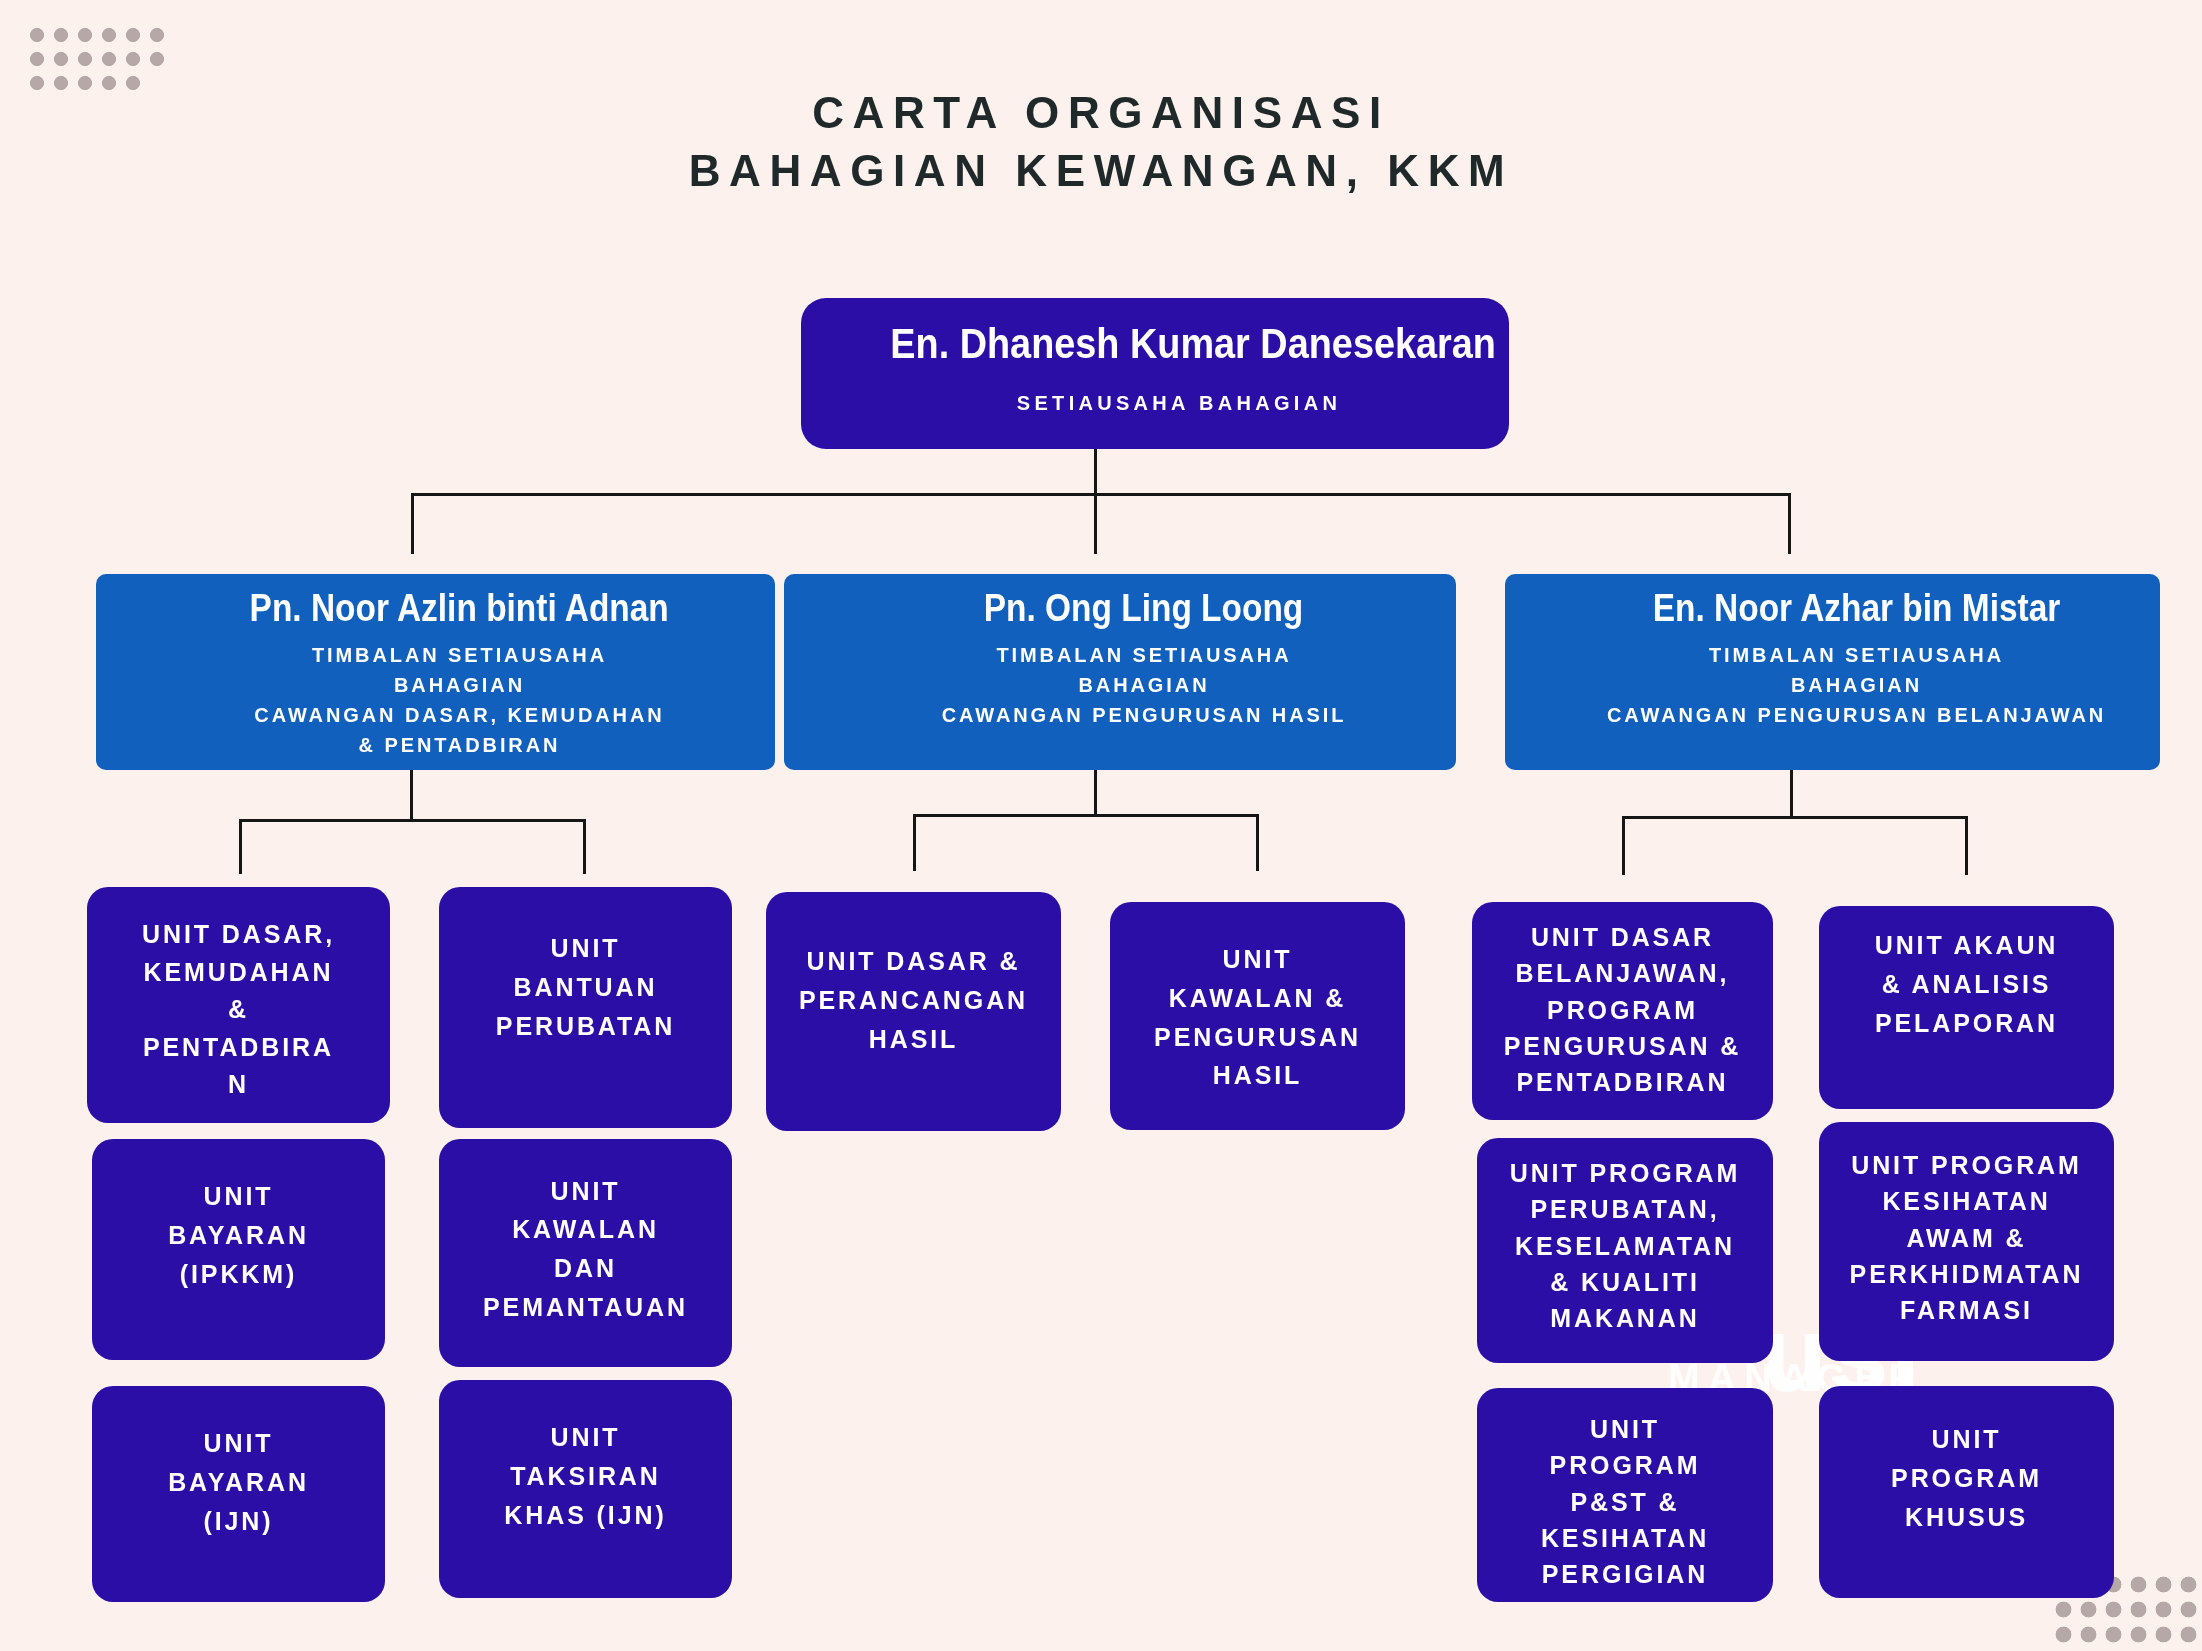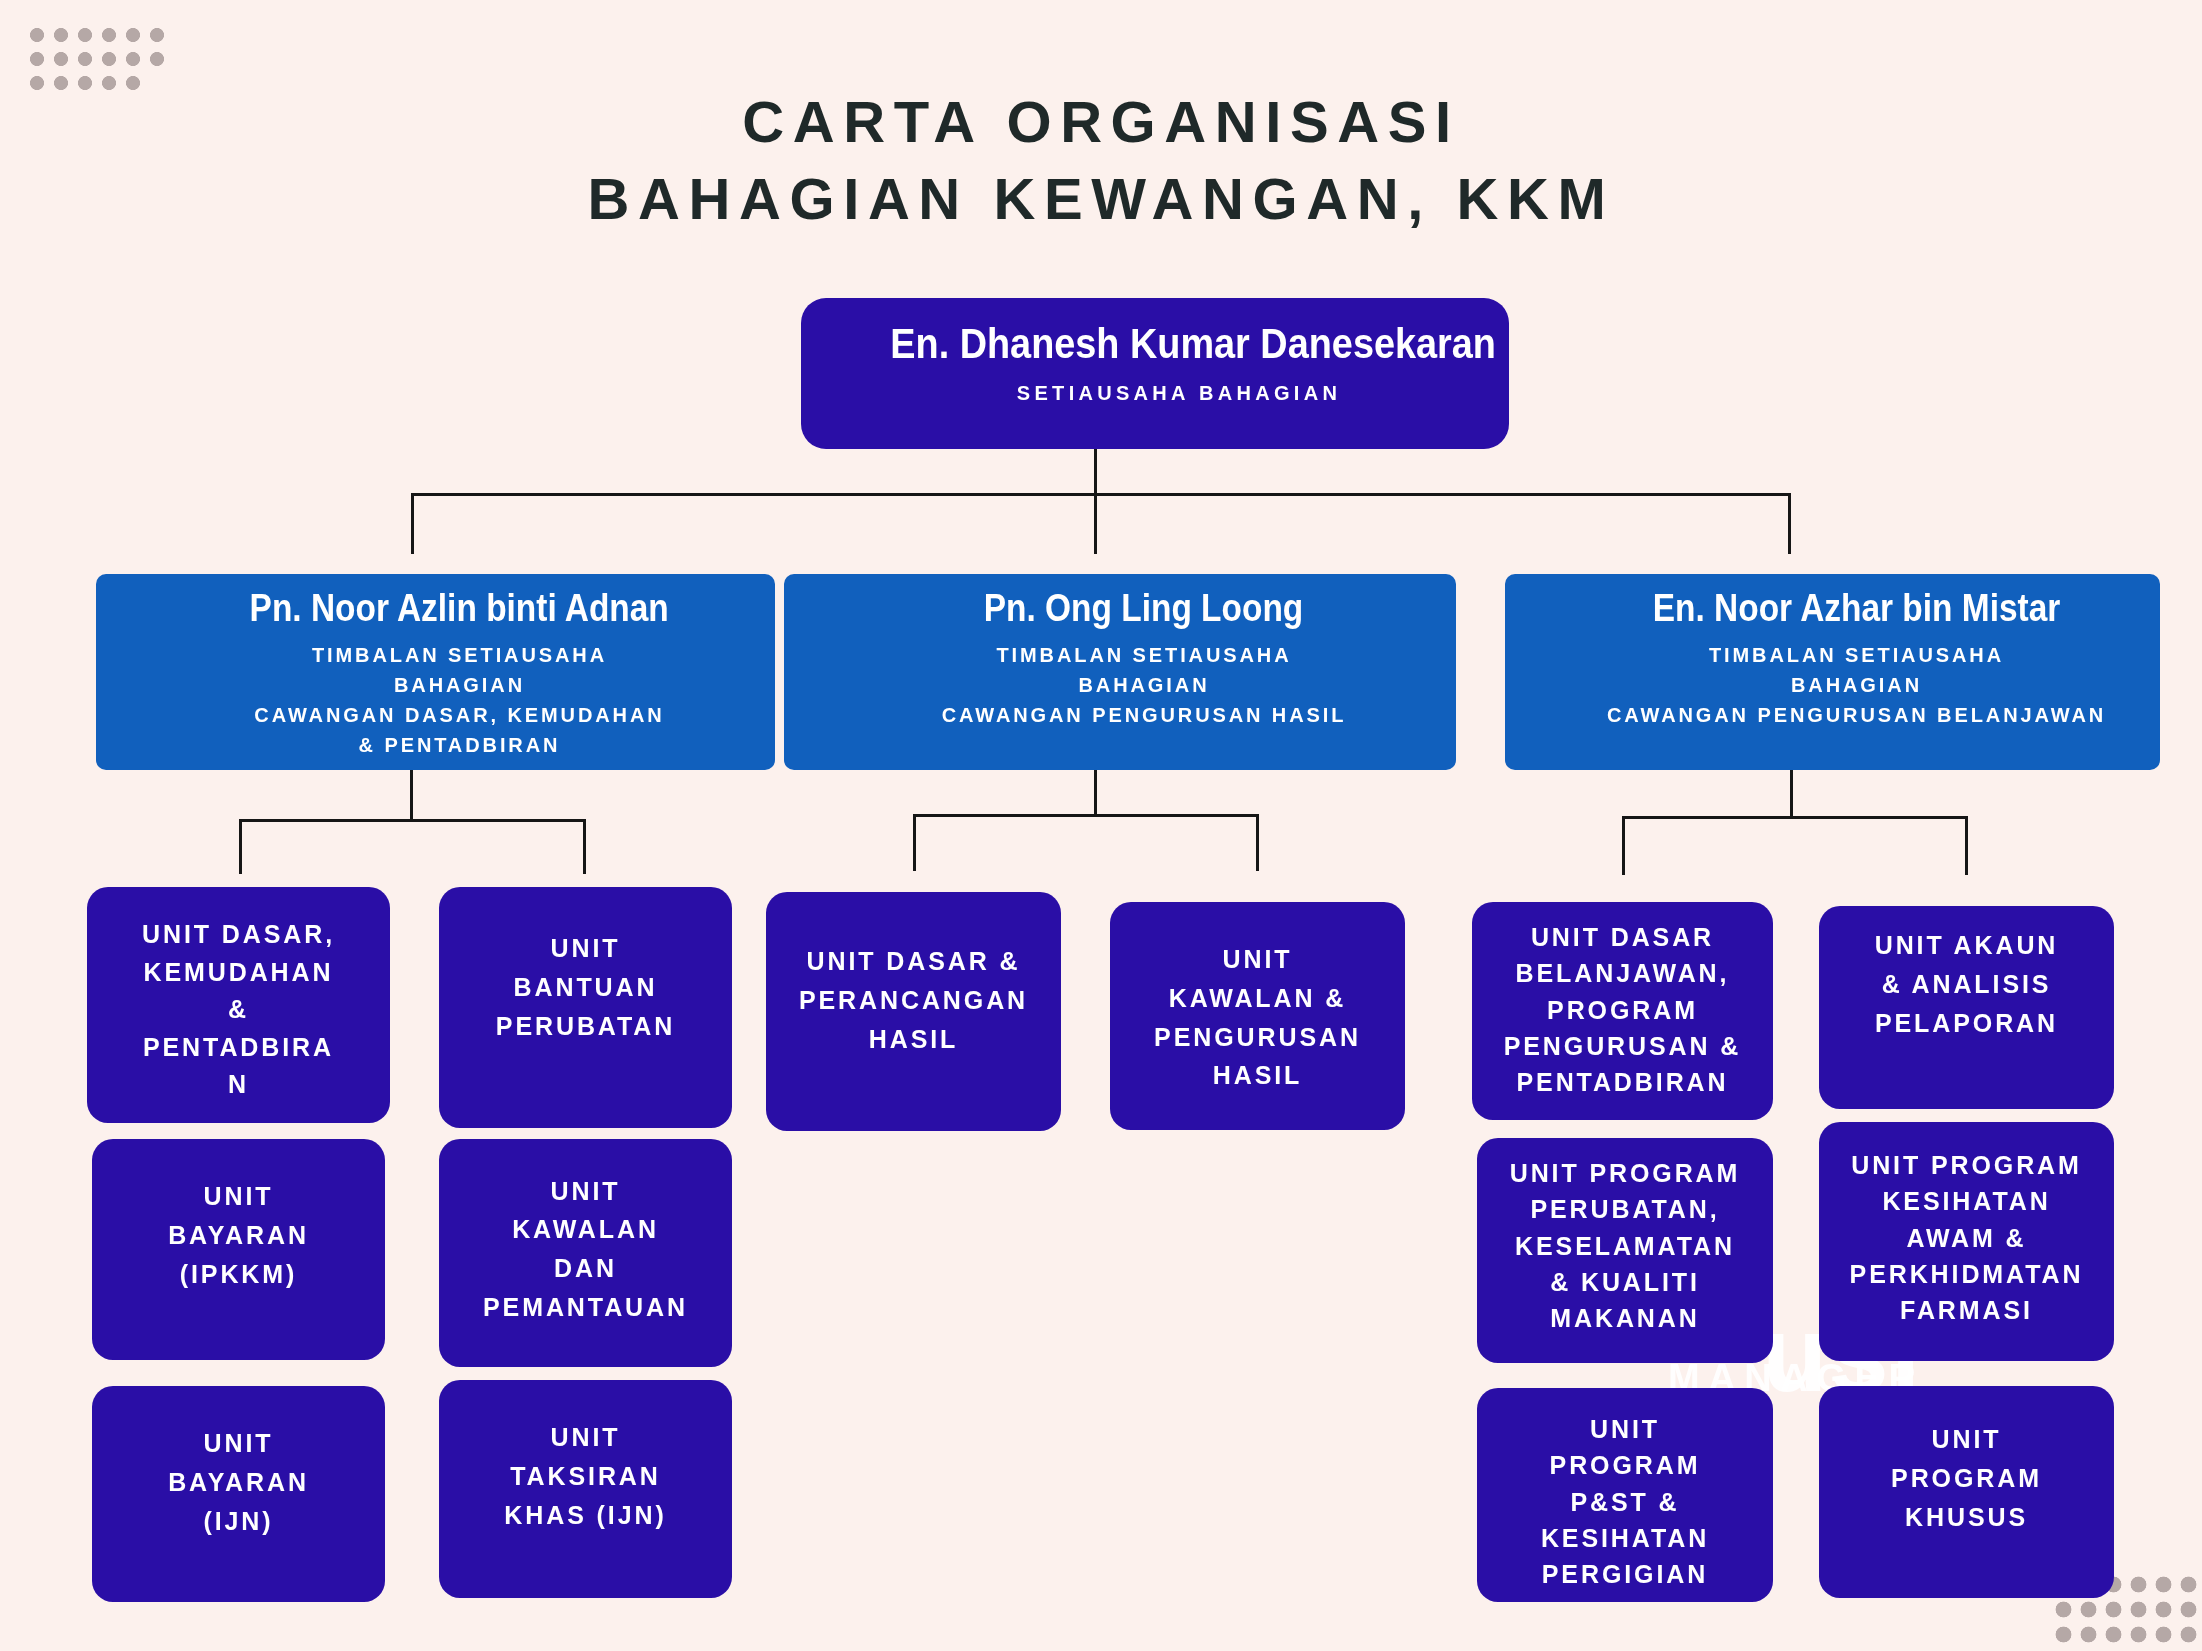--- a/index.html
+++ b/index.html
@@ -19,21 +19,21 @@
     background-image: radial-gradient(circle, #b5a8a6 7.6px, rgba(181,168,166,0) 8.2px);
     background-size: 25px 25px; }
 
   
   .wm { position:absolute; z-index:1; color:rgba(255,255,255,0.92); font-weight:700; }
   .wm-big   { left:1762px; top:1292px; font-size:107px; letter-spacing:1.9px; }
   .wm-small { left:1668px; top:1357px; font-size:38px; letter-spacing:8.6px; }
 
   
   .title { position:absolute; left:0; right:0; top:84px; text-align:center;
-    color:#1f2929; font-weight:700; font-size:58px; line-height:1.32;
+    color:#1f2929; font-weight:700; font-size:44px; line-height:1.32;
     letter-spacing:8.6px; z-index:2; }
 
   
   .line { position:absolute; background:#161616; z-index:1; }
 
   
   .box { position:absolute; border-radius:25px; color:#ffffff; text-align:center; z-index:2;padding-left:48px; }
   .dark { background:#2a0ea6; }
   .blue { background:#1160bd;border-radius:10px; }
 
@@ -41,21 +41,21 @@
   .branch-0   { left:96px;  top:574px; width:631px; height:196px; }
   .branch-1   { left:784px;  top:574px; width:624px; height:196px; }
   .branch-2   { left:1489px; top:574px; width:607px; height:196px;margin-left:16px; }
 
   .pname { display:inline-block; transform:scaleX(0.88); transform-origin:50% 50%;
     white-space:nowrap; font-weight:700; }
   .root-box .pname { font-size:43px; margin-top:21px; }
   .branch-box .pname { font-size:38px; margin-top:13.4px; }
   .role { font-weight:700; white-space:pre-line; letter-spacing:2.9px;
     font-size:20px; line-height:1.5; margin-top:9.6px; }
-  .root-box .role { letter-spacing:4.3px; margin-top:10px; }
+  .root-box .role { letter-spacing:4.3px; margin-top:20px; }
 
   
   .unit { position:absolute; border-radius:21px; background:#2a0ea6; color:#fff;
     text-align:center; font-weight:700; font-size:25px; letter-spacing:2.9px;
     line-height:1.55; white-space:pre-line; z-index:2; box-sizing:border-box; }
   .tight { line-height:1.45; }
 
   .uL1a { left:87px;   top:887px;  width:303px; height:236px; padding-top:29px; line-height:1.5; }
   .uL2a { left:439px;  top:887px;  width:293px; height:241px; padding-top:42px; }
   .uL1b { left:92px;   top:1139px; width:293px; height:221px; padding-top:38px; }

